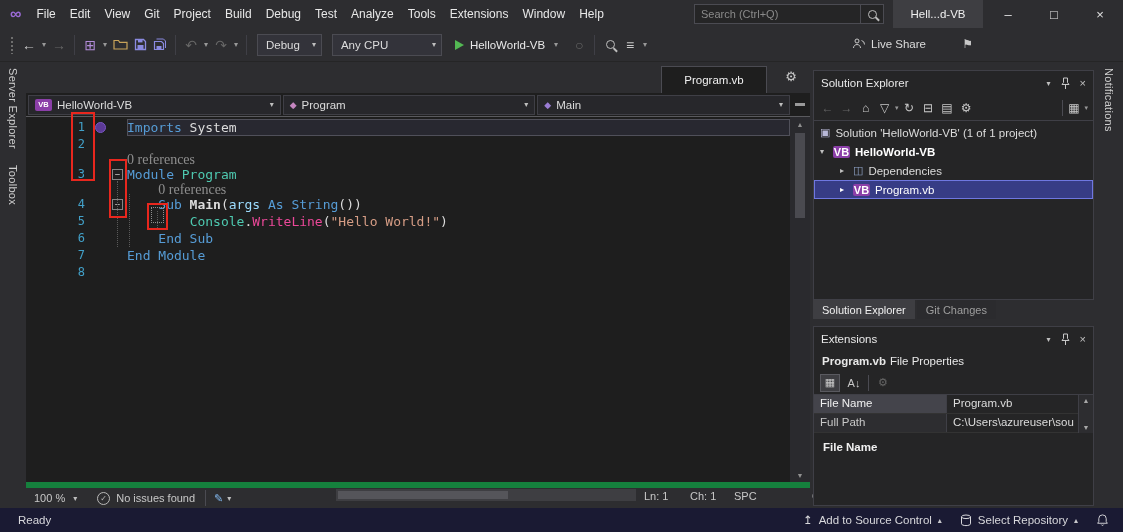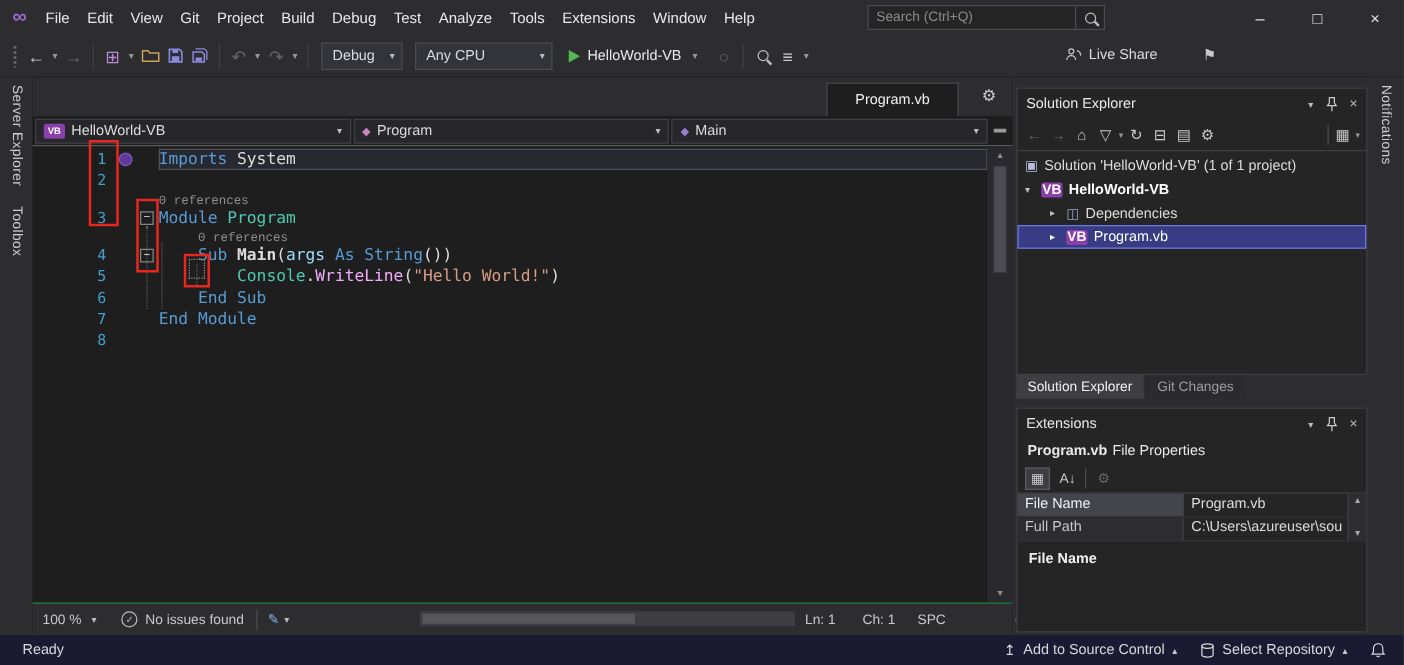--- a/index.html
+++ b/index.html
@@ -57,31 +57,31 @@
   .split-handle i{display:block;width:10px;height:3px;background:#9A9A9A}
 
   .code{position:absolute;top:55px;left:0;right:20px;bottom:26px;font-family:"DejaVu Sans Mono",monospace;font-size:13px;padding-top:2px;overflow:hidden}
   .cl{display:flex;height:17px;line-height:17px}
   .cl.lens{height:13px;line-height:13px}
   .ln{width:66px;text-align:right;padding-right:7px;color:#42A0C8;font-size:12px;flex:none}
   .gmargin{width:18px;position:relative;flex:none}
   .fmargin{width:17px;position:relative;flex:none}
   .ctext{flex:1;color:#DCDCDC;white-space:pre}
   .curline{background:#282830;outline:1px solid #50505A;outline-offset:-1px}
-  .kw{color:#569CD6}.ty{color:#4EC9B0}.me{color:#f0abfc}.pa{color:#9CDCFE}.st{color:#D69D85}.pl{color:#DCDCDC}.bold{font-weight:bold}
-  .lens-text{color:#8E8E8E;font-size:10px;font-family:Liberation Mono, monospace}
+  .kw{color:#569CD6}.ty{color:#4EC9B0}.me{color:#ec4899}.pa{color:#9CDCFE}.st{color:#D69D85}.pl{color:#DCDCDC}.bold{font-weight:bold}
+  .lens-text{color:#8E8E8E;font-size:14px;font-family:Liberation Serif, serif}
   .gdot{position:absolute;left:3px;top:3px;width:11px;height:11px;border-radius:50%;background:#5C3A96;border:1px solid #7A57C4}
   .foldbox{position:absolute;left:2px;top:3px;width:11px;height:11px;border:1px solid #858585;background:#1E1E1E;color:#C8C8C8;font-size:9px;line-height:9px;text-align:center}
   .guide{position:absolute;width:0;border-left:1px dotted #5A5A5A}
   .dotbox{position:absolute;border:1px dotted #8E8E8E}
   .vscroll{position:absolute;right:0;top:55px;width:20px;bottom:26px;background:#2A2A2E}
   .vscroll .arr{height:14px;display:flex;align-items:center;justify-content:center;font-size:7px;color:#909090}
   .vscroll .arr.bottom{position:absolute;bottom:0;left:0;right:0}
   .vthumb{position:absolute;left:5px;top:16px;width:10px;height:85px;background:#4A4A50}
-  .estatus{position:absolute;left:0;right:0;bottom:0;height:26px;background:#2D2D30;border-top:1px solid #15803d;display:flex;align-items:center;font-size:11px;color:#C8C8C8}
+  .estatus{position:absolute;left:0;right:0;bottom:0;height:26px;background:#2D2D30;border-top:6px solid #15803d;display:flex;align-items:center;font-size:11px;color:#C8C8C8}
   .estatus .zoom{display:flex;align-items:center;gap:8px;padding:0 10px 0 8px}
   .chev-s{font-size:8px;color:#BEBEBE}
   .chkcircle{width:13px;height:13px;border-radius:50%;border:1px solid #B9B9B9;font-size:8px;display:inline-flex;align-items:center;justify-content:center;color:#B9B9B9;flex:none}
   .issues{display:flex;align-items:center;gap:6px;padding:0 10px}
   .cleanup{display:flex;align-items:center;gap:4px;padding:0 8px;color:#7FB3E8}
   .hscroll{position:absolute;left:310px;width:300px;bottom:7px;height:12px;background:#3E3E42}
   .hthumb{position:absolute;left:2px;top:2px;width:170px;height:8px;background:#55555A}
   .ef{position:absolute;bottom:6px;font-size:11px;color:#C8C8C8}
 
   
@@ -157,20 +157,21 @@
       <span class="menu-item">Window</span>
       <span class="menu-item">Help</span>
     </nav>
     <div class="qsearch">
       <input type="text" placeholder="Search (Ctrl+Q)" style="">
       <span class="vdiv"></span>
       <span class="mag-cell">
           <span class="mag"></span>
         </span>
     </div>
+    <div class="win-title">Hell...d-VB</div>
     <div class="win-controls">
       <span class="win-btn">–</span>
       <span class="win-btn">□</span>
       <span class="win-btn">×</span>
     </div>
   </div>
 
   <div class="toolbar">
     <span class="tb-grip"></span>
     <span class="tb-icon">←</span>

